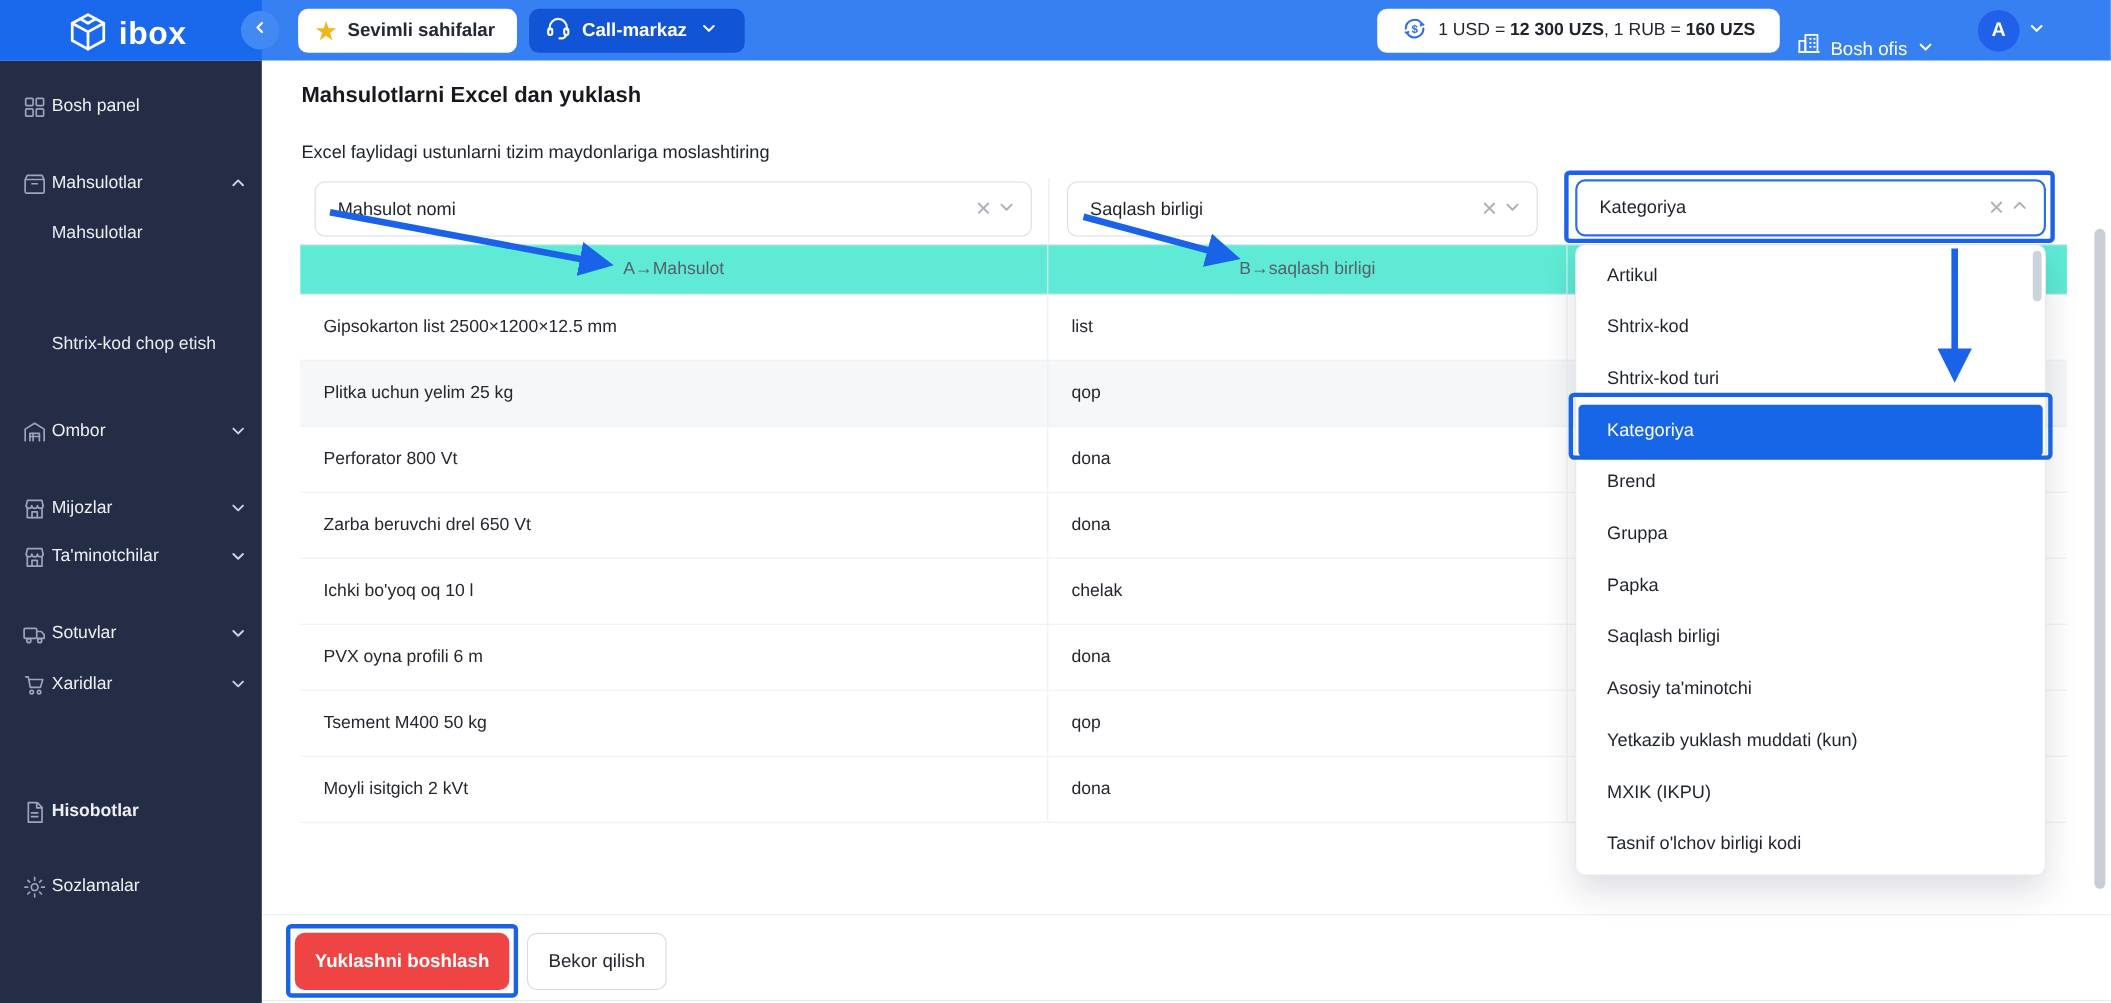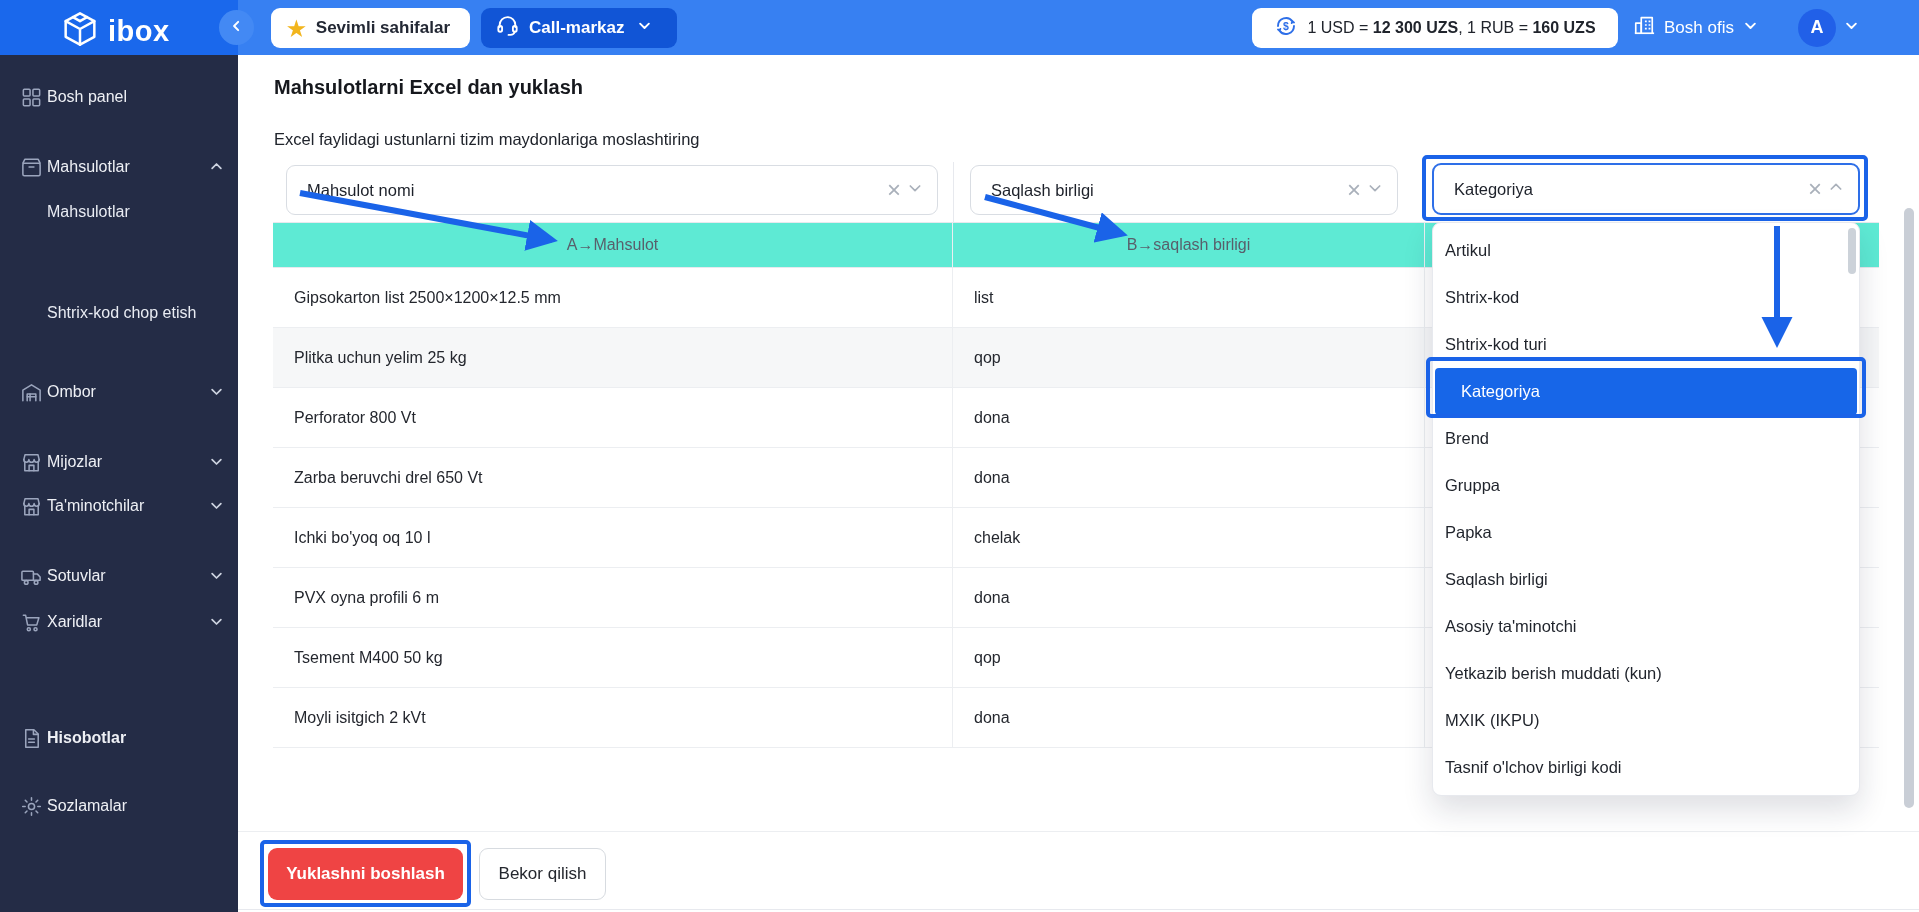--- a/index.html
+++ b/index.html
@@ -13,21 +13,21 @@
   .logo { position:absolute; left:60px; top:9px; display:flex; align-items:center; gap:8px; color:#fff; }
   .logo-text { font-size:29px; font-weight:bold; letter-spacing:.5px; }
   .collapse-btn { position:absolute; left:219px; top:10px; width:35px; height:35px; border-radius:50%;
     background:#4389f4; display:flex; align-items:center; justify-content:center; z-index:5; }
   .pill { position:absolute; top:8px; height:40px; border-radius:9px; display:flex; align-items:center; }
   .fav-btn { left:271px; width:199px; background:#fff; padding:0 16px; gap:10px; font-size:17px; font-weight:bold; color:#232834; }
   .star { color:#f2b51d; font-size:21px; line-height:1; }
   .call-btn { left:481px; width:196px; background:#1155d6; padding:0 14px; gap:9px; color:#fff; font-size:17px; font-weight:bold; }
   .currency { left:1252px; width:366px; background:#fff; padding:0 14px; gap:9px; font-size:16px; color:#20242c; justify-content:center; }
   .currency b { font-weight:bold; }
-  .branch { position:absolute; left:1633px; top:0; height:55px; display:flex; align-items:center; gap:9px; color:#fff; font-size:17px; }
+  .branch { position:absolute; left:1633px; top:0; height:55px; display:flex; align-items:flex-end; gap:9px; color:#fff; font-size:17px; }
   .avatar-wrap { position:absolute; left:1798px; top:0; height:55px; display:flex; align-items:center; gap:8px; }
   .avatar { width:38px; height:38px; border-radius:50%; background:#2160e8; color:#fff; font-size:18px; font-weight:bold;
     display:flex; align-items:center; justify-content:center; }
 
   
   .sidebar { position:absolute; left:0; top:55px; width:238px; height:857px; background:#242c46; z-index:10; }
   .side-item { position:absolute; left:0; width:238px; height:44px; display:flex; align-items:center; cursor:pointer; }
   .side-item .s-icon { position:absolute; left:19px; width:24px; height:24px; display:flex; align-items:center; justify-content:center; }
   .side-item .s-label { position:absolute; left:47px; width:150px; font-size:16px; color:#eef0f5; line-height:1.35; }
   .side-item .s-chev { position:absolute; right:14px; top:14px; }
@@ -56,21 +56,21 @@
   .xrow.hover { background:#f6f7f8; }
   .c1 { width:680px; } .c2 { width:472px; } .c3 { width:454px; }
   .xhead .cell { display:flex; align-items:center; justify-content:center; font-size:16px; color:#585f6b; }
   .xrow .cell { display:flex; align-items:center; padding-left:21px; font-size:16px; color:#24272e; }
   .cell.b-r { border-right:1px solid #eceef1; }
 
   
   .dropdown { position:absolute; left:1432px; top:222px; width:428px; height:574px; background:#fff;
     border:1px solid #e7e9ee; border-radius:9px; box-shadow:0 14px 30px rgba(20,30,60,.14); z-index:6;
     display:flex; flex-direction:column; padding:4px 0; }
-  .dd-item { flex:1; display:flex; align-items:center; padding-left:12px; font-size:16.5px; color:#1f232b; cursor:pointer; }
+  .dd-item { flex:1; display:flex; align-items:center; padding-left:28px; font-size:16.5px; color:#1f232b; cursor:pointer; }
   .dd-item.selected { background:#1766e8; color:#fff; margin:0 2px; border-radius:4px; padding-left:26px; }
   .dd-scroll { position:absolute; left:1848px; top:228px; width:8px; height:46px; border-radius:4px; background:#ccd2d9; z-index:7; }
 
   
   .ann { position:absolute; border:4px solid #1a63e8; border-radius:5px; z-index:20; pointer-events:none; }
   .ann-sel3 { left:1422px; top:155px; width:446px; height:66px; }
   .ann-opt  { left:1426px; top:357px; width:440px; height:61px; }
   .ann-btn  { left:260px;  top:840px; width:211px; height:67px; }
 
   
@@ -386,21 +386,21 @@
   <div class="dropdown" id="dropdown">
       <div class="dd-item">Artikul</div>
       <div class="dd-item">Shtrix-kod</div>
       <div class="dd-item">Shtrix-kod turi</div>
       <div class="dd-item selected">Kategoriya</div>
       <div class="dd-item">Brend</div>
       <div class="dd-item">Gruppa</div>
       <div class="dd-item">Papka</div>
       <div class="dd-item">Saqlash birligi</div>
       <div class="dd-item">Asosiy ta'minotchi</div>
-      <div class="dd-item">Yetkazib berish muddati (kun)</div>
+      <div class="dd-item">Yetkazib yuklash muddati (kun)</div>
       <div class="dd-item">MXIK (IKPU)</div>
       <div class="dd-item">Tasnif o'lchov birligi kodi</div>
     </div>
   <div class="dd-scroll"></div>
 
   <div class="ann ann-sel3"></div>
   <div class="ann ann-opt"></div>
   <div class="ann ann-btn"></div>
 
   <div class="footer-line"></div>

